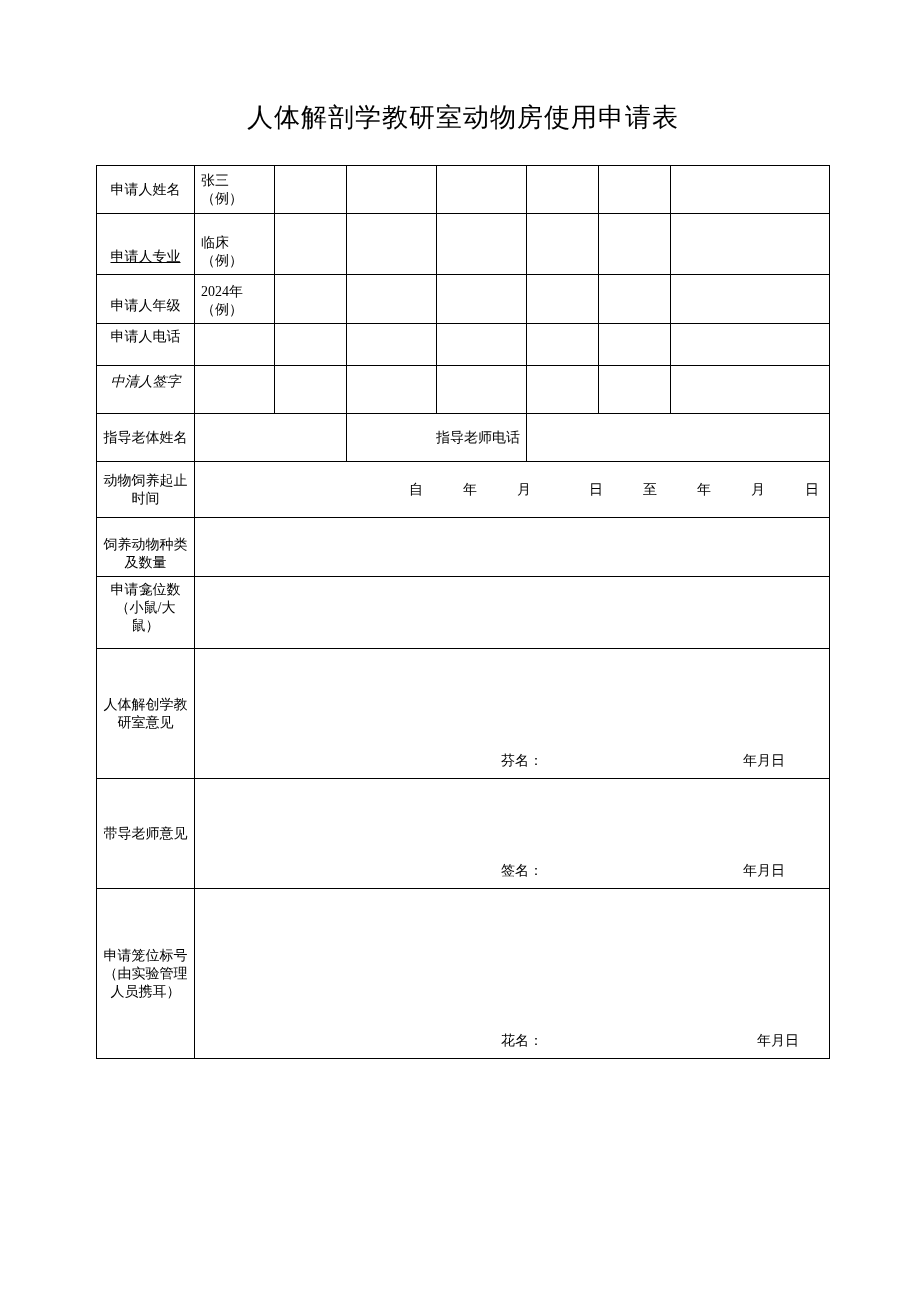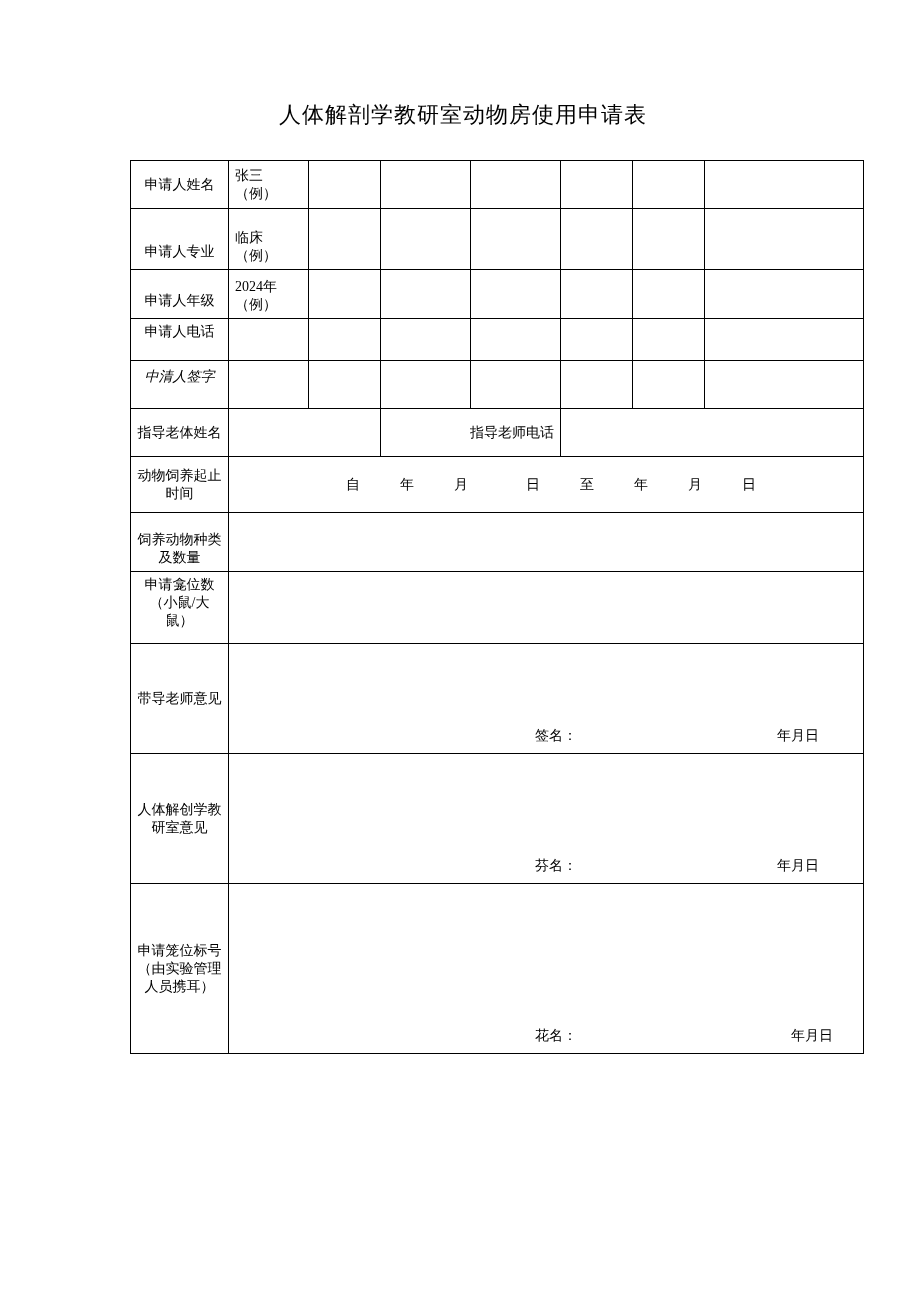--- a/index.html
+++ b/index.html
@@ -7,44 +7,43 @@
       width: 920px;
       height: 1301px;
       background: #fff;
       font-family: "SimSun", "宋体", serif;
       font-size: 14px;
       color: #000;
       padding: 100px 90px 60px 96px;
     }
     .title {
       text-align: center;
-      font-size: 22px;
+      font-size: 26px;
       font-weight: normal;
       margin-bottom: 30px;
       letter-spacing: 1px;
     }
     table {
       border-collapse: collapse;
       width: 100%;
-      margin-left: 34px;
     }
     td {
       border: 1px solid #000;
       padding: 4px 6px;
       vertical-align: middle;
       font-size: 14px;
     }
     .label-cell { text-align: center; width: 98px; }
     .multi-row { height: 48px; }
     .short-row { height: 42px; }
     .opinion-row { position: relative; }
     .opinion-cell { height: 110px; position: relative; vertical-align: bottom; padding: 6px 14px 8px 6px; }
     .opinion-cell-tall { height: 150px; position: relative; vertical-align: bottom; padding: 6px 0 8px 6px; }
     .sign-line { display: flex; justify-content: space-between; padding: 0 30px 0 300px; }
-    .date-cell { text-align: center; padding-left: 20px; letter-spacing: 4px; }
+    .date-cell { text-align: right; padding-left: 20px; letter-spacing: 4px; }
     .c80 { width: 80px; }
     .c72 { width: 72px; }
     .c90 { width: 90px; }
   </style>
 </head>
 <body>
 
 <h1 class="title">人体解剖学教研室动物房使用申请表</h1>
 
 <table>
@@ -55,21 +54,21 @@
     <td class="c80">张三（例）</td>
     <td class="c72"></td>
     <td class="c90"></td>
     <td class="c90"></td>
     <td class="c72"></td>
     <td class="c72"></td>
     <td></td>
   </tr>
 
   <tr class="multi-row">
-    <td class="label-cell" style="vertical-align:bottom;padding-bottom:8px;">申请人专业</td>
+    <td class="label-cell" style="vertical-align:bottom;padding-bottom:8px;text-decoration:underline;">申请人专业</td>
     <td style="vertical-align:top;padding-top:20px;">临床（例）</td>
     <td></td>
     <td></td>
     <td></td>
     <td></td>
     <td></td>
     <td></td>
   </tr>
 
   <tr class="multi-row">
@@ -121,34 +120,34 @@
     <td class="label-cell" style="vertical-align:top;padding-top:18px;">饲养动物种类及数量</td>
     <td colspan="7"></td>
   </tr>
 
   <tr style="height:72px;">
     <td class="label-cell" style="vertical-align:top;">申请龛位数（小鼠/大鼠）</td>
     <td colspan="7"></td>
   </tr>
 
   <tr class="opinion-row">
-    <td class="label-cell">带导老师意见</td>
-    <td colspan="7" class="opinion-cell">
+    <td class="label-cell">人体解创学教研室意见</td>
+    <td colspan="7" class="opinion-cell" style="height:130px;">
       <div class="sign-line">
-        <span>签名：</span>
+        <span>芬名：</span>
         <span>年月日</span>
       </div>
     </td>
   </tr>
 
   <tr class="opinion-row">
-    <td class="label-cell">人体解创学教研室意见</td>
-    <td colspan="7" class="opinion-cell" style="height:130px;">
+    <td class="label-cell">带导老师意见</td>
+    <td colspan="7" class="opinion-cell">
       <div class="sign-line">
-        <span>芬名：</span>
+        <span>签名：</span>
         <span>年月日</span>
       </div>
     </td>
   </tr>
 
   <tr class="opinion-row">
     <td class="label-cell">申请笼位标号（由实验管理人员携耳）</td>
     <td colspan="7" class="opinion-cell-tall" style="height:170px;">
       <div class="sign-line">
         <span>花名：</span>

